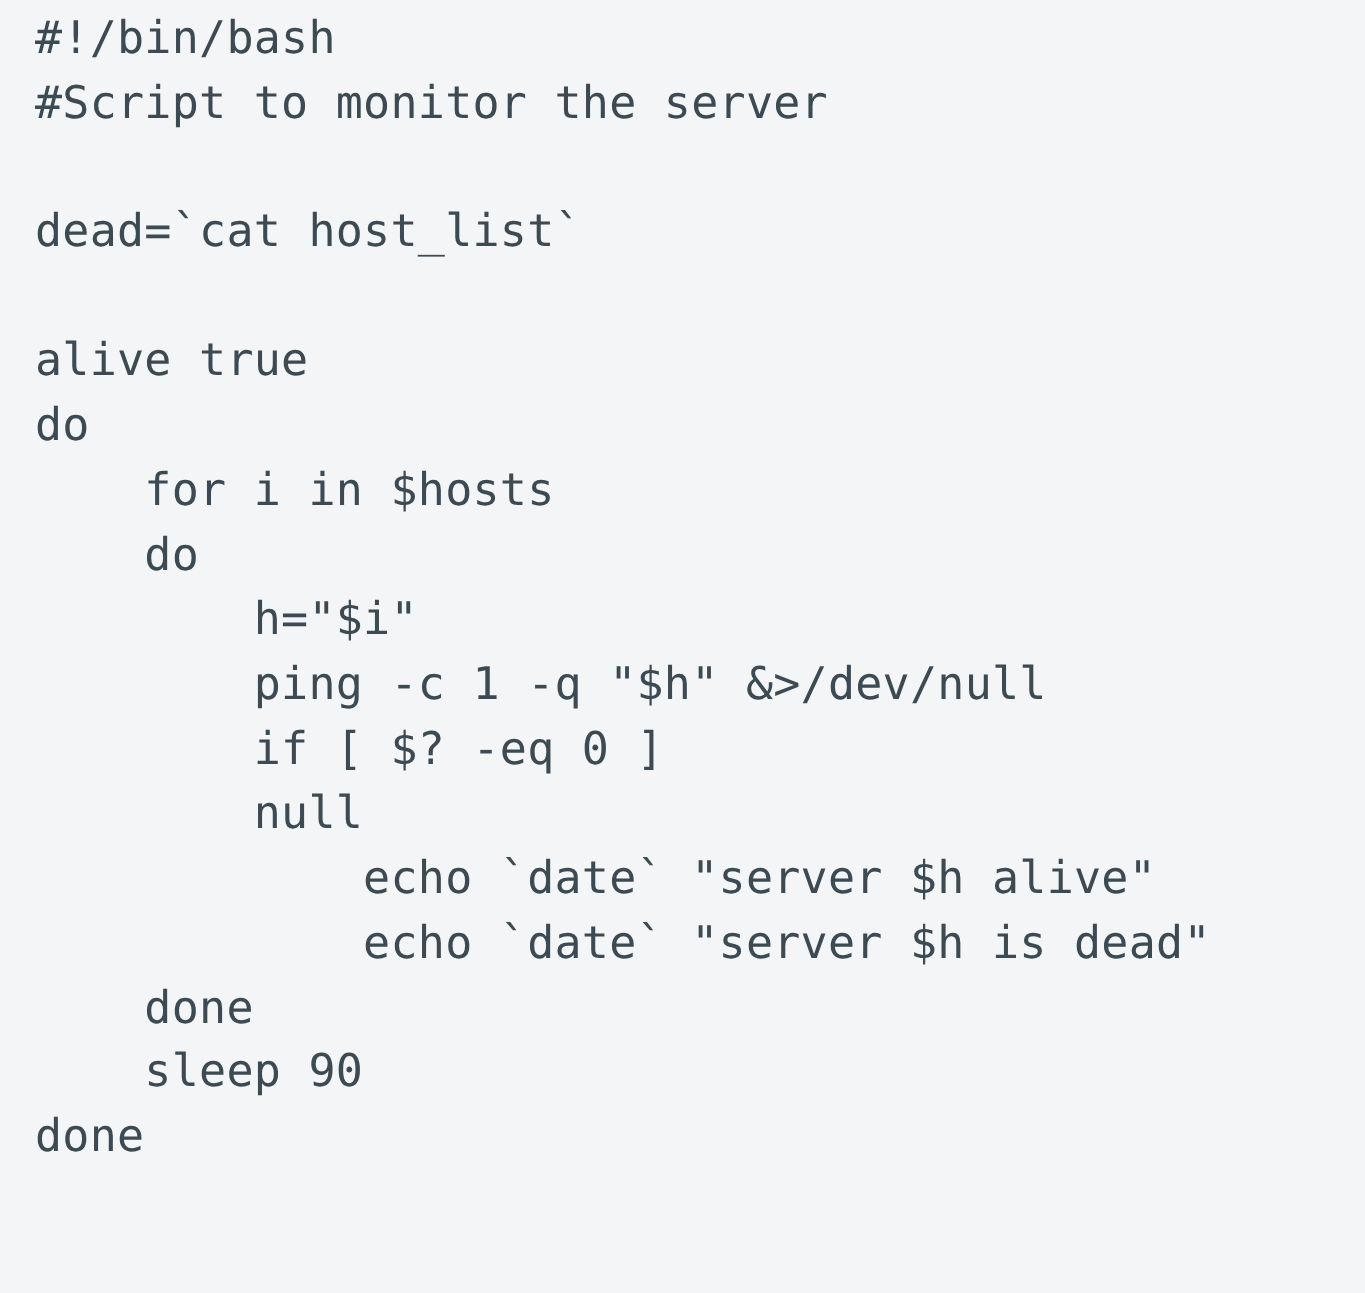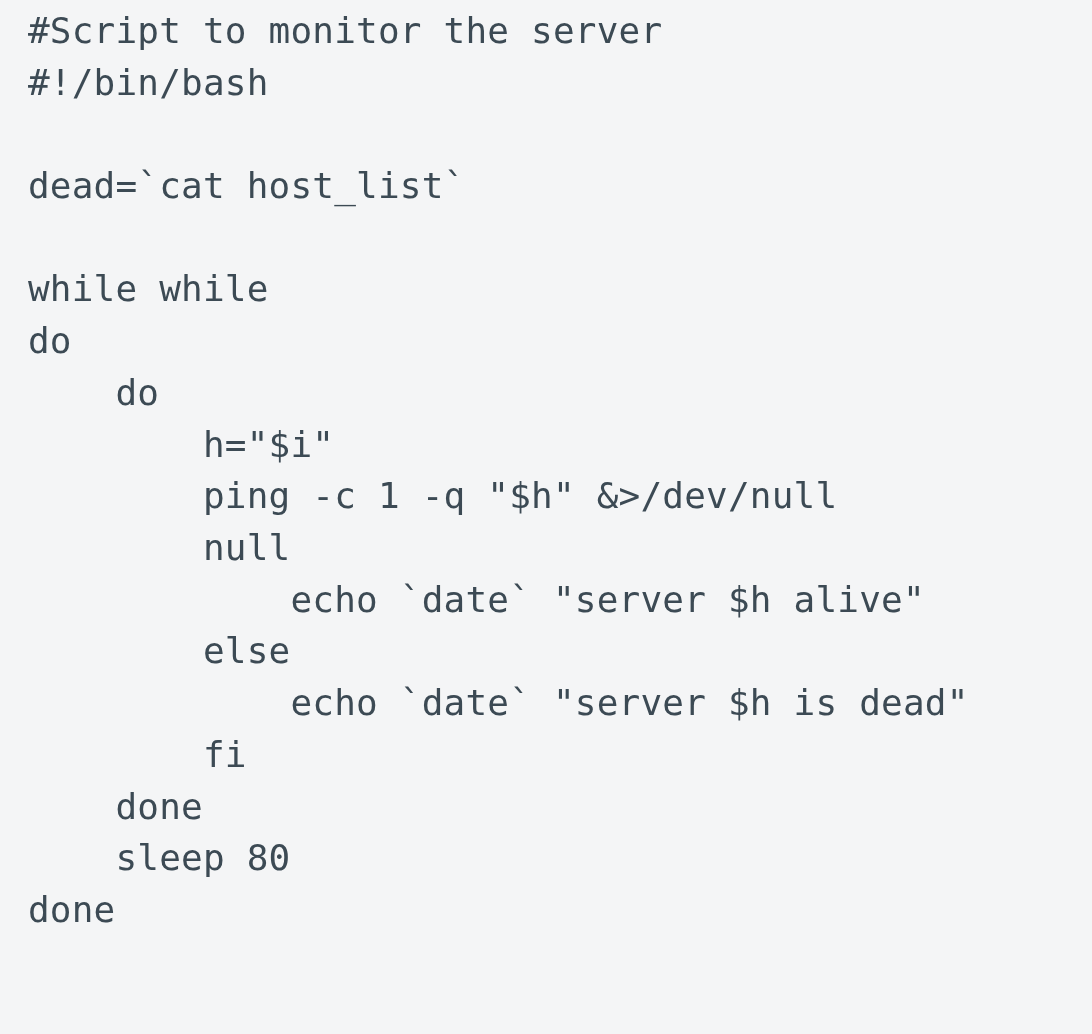--- a/index.html
+++ b/index.html
@@ -25,31 +25,31 @@
   .code-line {
     white-space: pre;
     min-height: var(--lh);
     letter-spacing: 0.2px;
   }
 </style>
 </head>
 <body>
 
 <div class="code-block">
+  <div class="code-line">#!/bin/bash</div>
   <div class="code-line">#Script to monitor the server</div>
-  <div class="code-line">#!/bin/bash</div>
   <div class="code-line"></div>
   <div class="code-line">dead=`cat host_list`</div>
   <div class="code-line"></div>
-  <div class="code-line">while while</div>
+  <div class="code-line">alive true</div>
   <div class="code-line">do</div>
+  <div class="code-line">    for i in $hosts</div>
   <div class="code-line">    do</div>
   <div class="code-line">        h="$i"</div>
   <div class="code-line">        ping -c 1 -q "$h" &amp;&gt;/dev/null</div>
+  <div class="code-line">        if [ $? -eq 0 ]</div>
   <div class="code-line">        null</div>
   <div class="code-line">            echo `date` "server $h alive"</div>
-  <div class="code-line">        else</div>
   <div class="code-line">            echo `date` "server $h is dead"</div>
-  <div class="code-line">        fi</div>
   <div class="code-line">    done</div>
-  <div class="code-line">    sleep 80</div>
+  <div class="code-line">    sleep 90</div>
   <div class="code-line">done</div>
 </div>
 
 </body></html>

